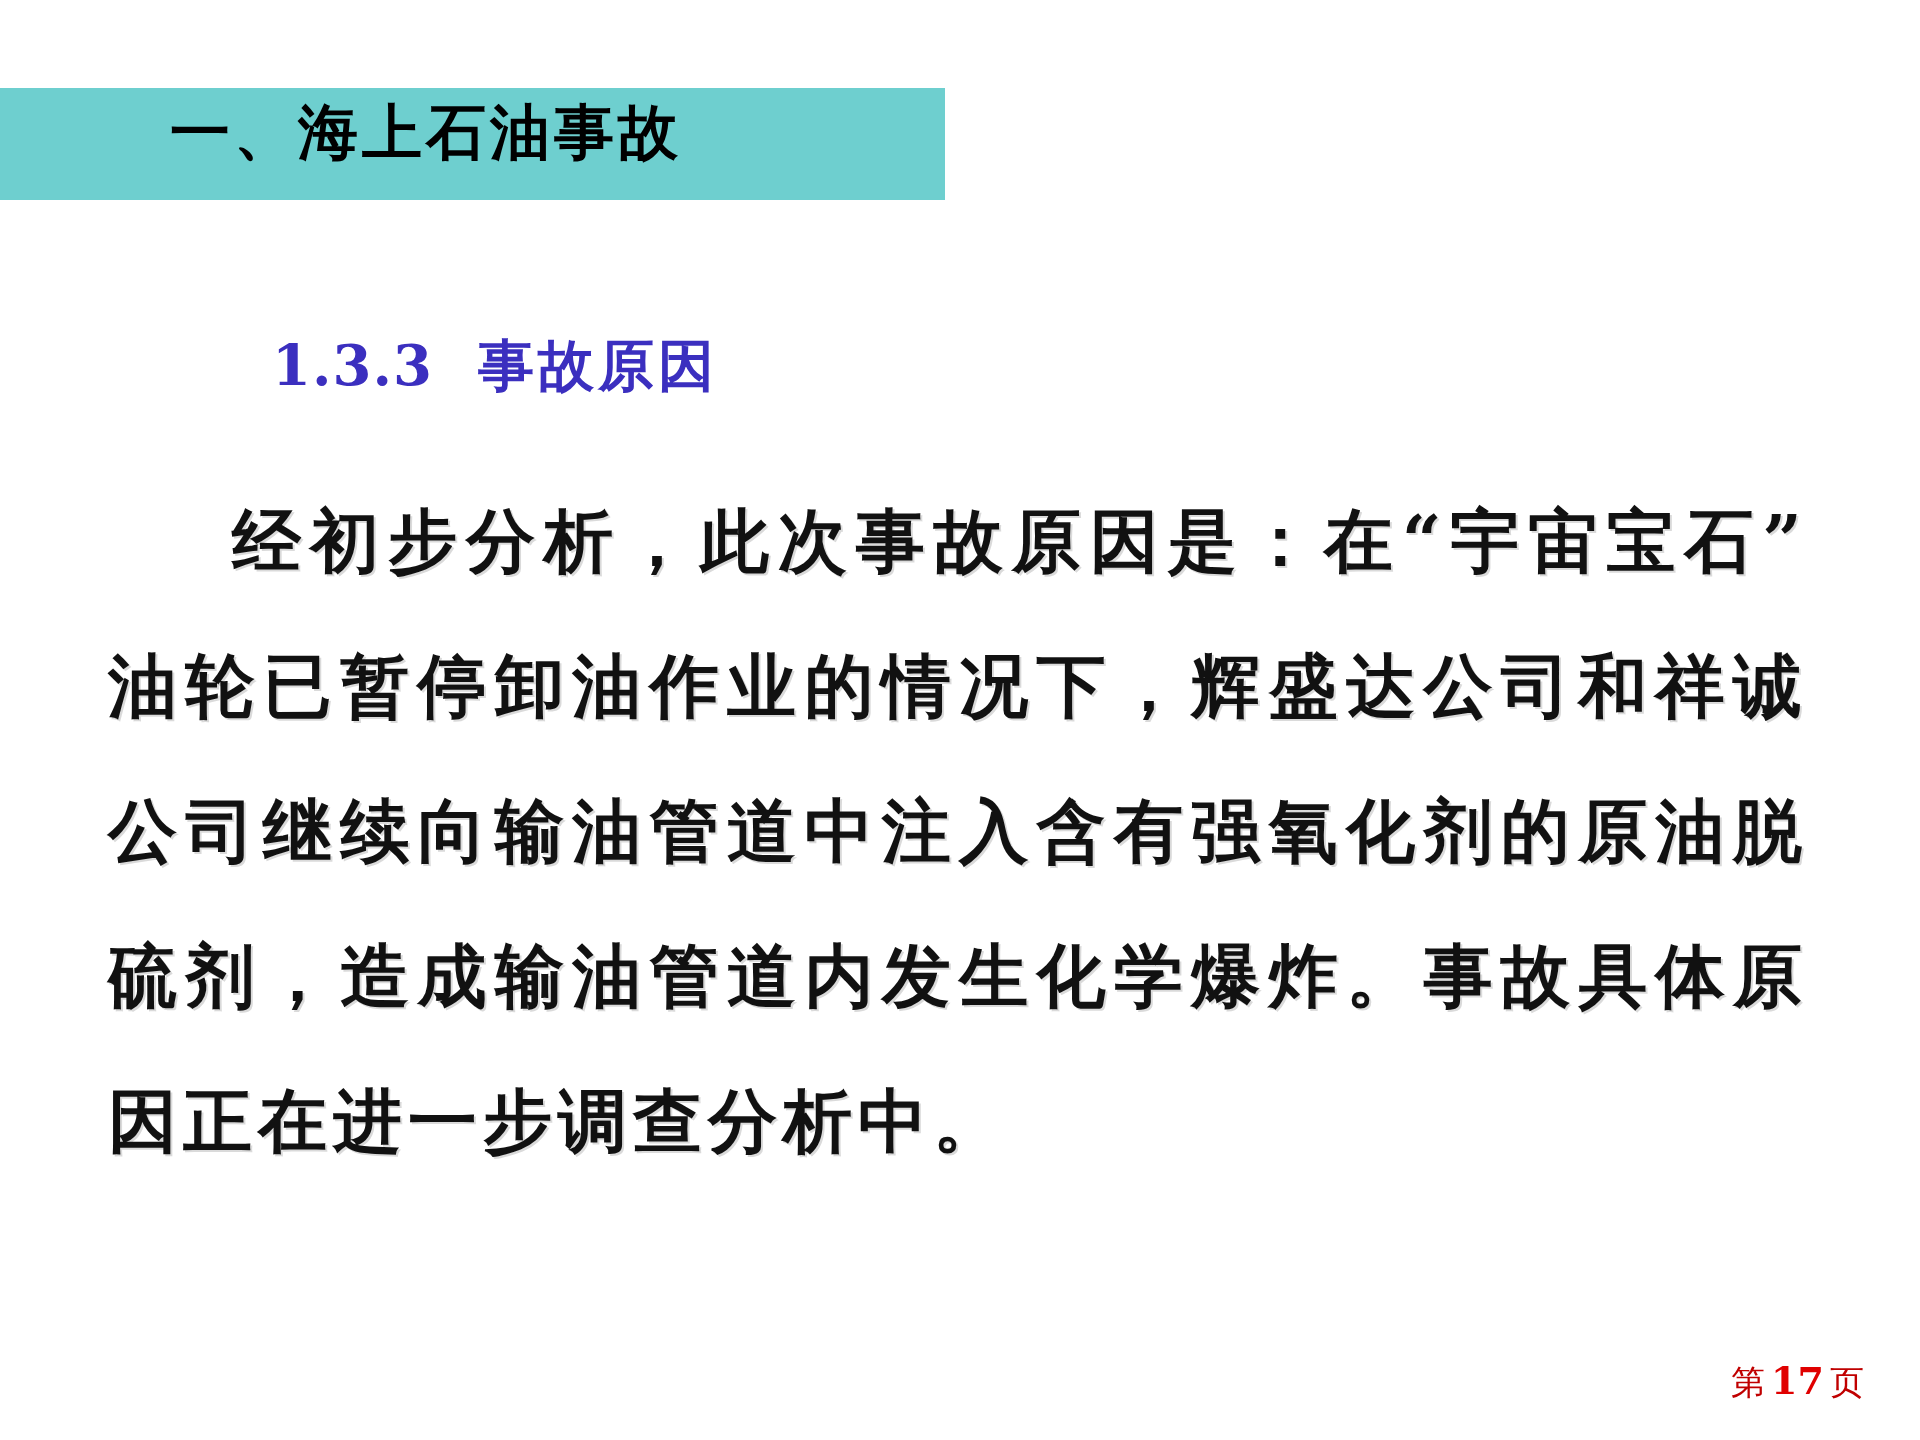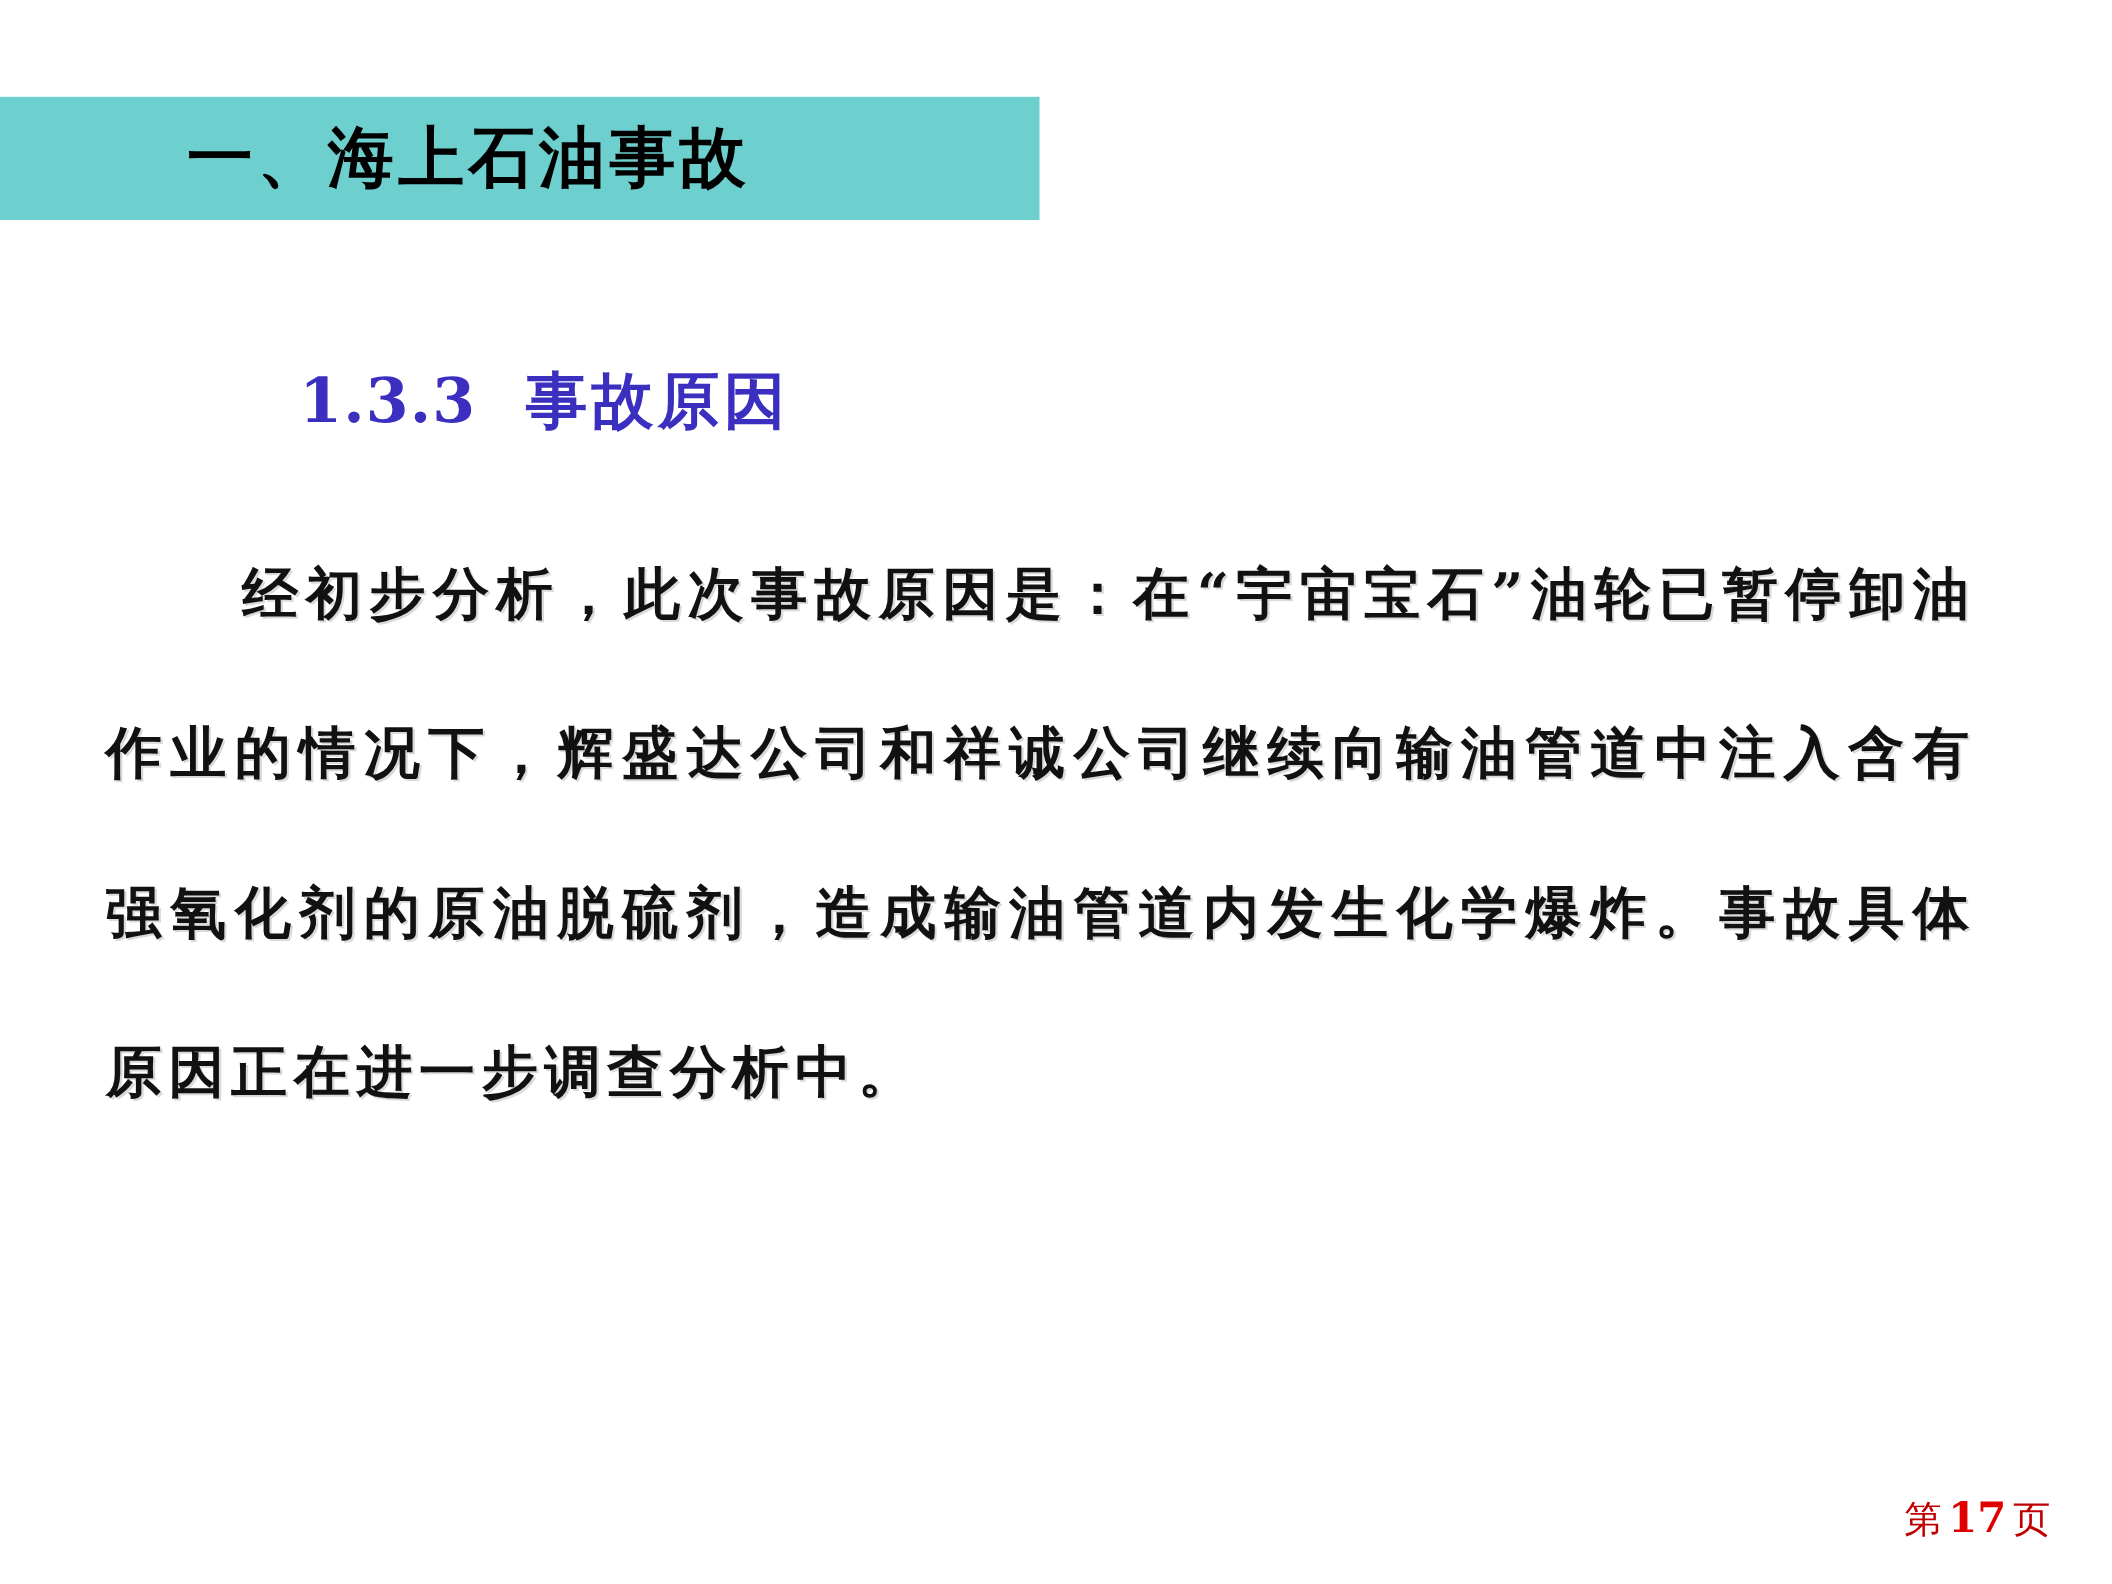--- a/index.html
+++ b/index.html
@@ -22,21 +22,21 @@
     left: 0;
     top: 88px;
     width: 945px;
     height: 112px;
     background: #6ecfcf;
     box-sizing: border-box;
   }
   .header-title {
     position: absolute;
     left: 170px;
-    top: 104px;
+    top: 92px;
     font-size: 60px;
     line-height: 80px;
     color: #000000;
     font-weight: 700;
     letter-spacing: 4px;
     white-space: nowrap;
     font-family: "DejaVu Serif", "Liberation Serif", serif;
   }
 
   
@@ -56,24 +56,24 @@
     margin-top: 20px;
   }
   .section-heading .txt {
     margin-left: 45px;
     letter-spacing: 4px;
   }
 
   
   .body-text {
     position: absolute;
-    left: 96px;
+    left: 108px;
     top: 468px;
     width: 1700px;
-    font-size: 51px;
+    font-size: 69px;
     line-height: 145px;
     color: #111111;
     font-weight: 700;
     text-indent: 124px;
     text-align: justify;
     text-justify: inter-ideograph;
     letter-spacing: 6px;
     font-family: "DejaVu Serif", "Liberation Serif", serif;
     text-shadow: 2px 2px 0 rgba(150,150,150,0.35);
   }

